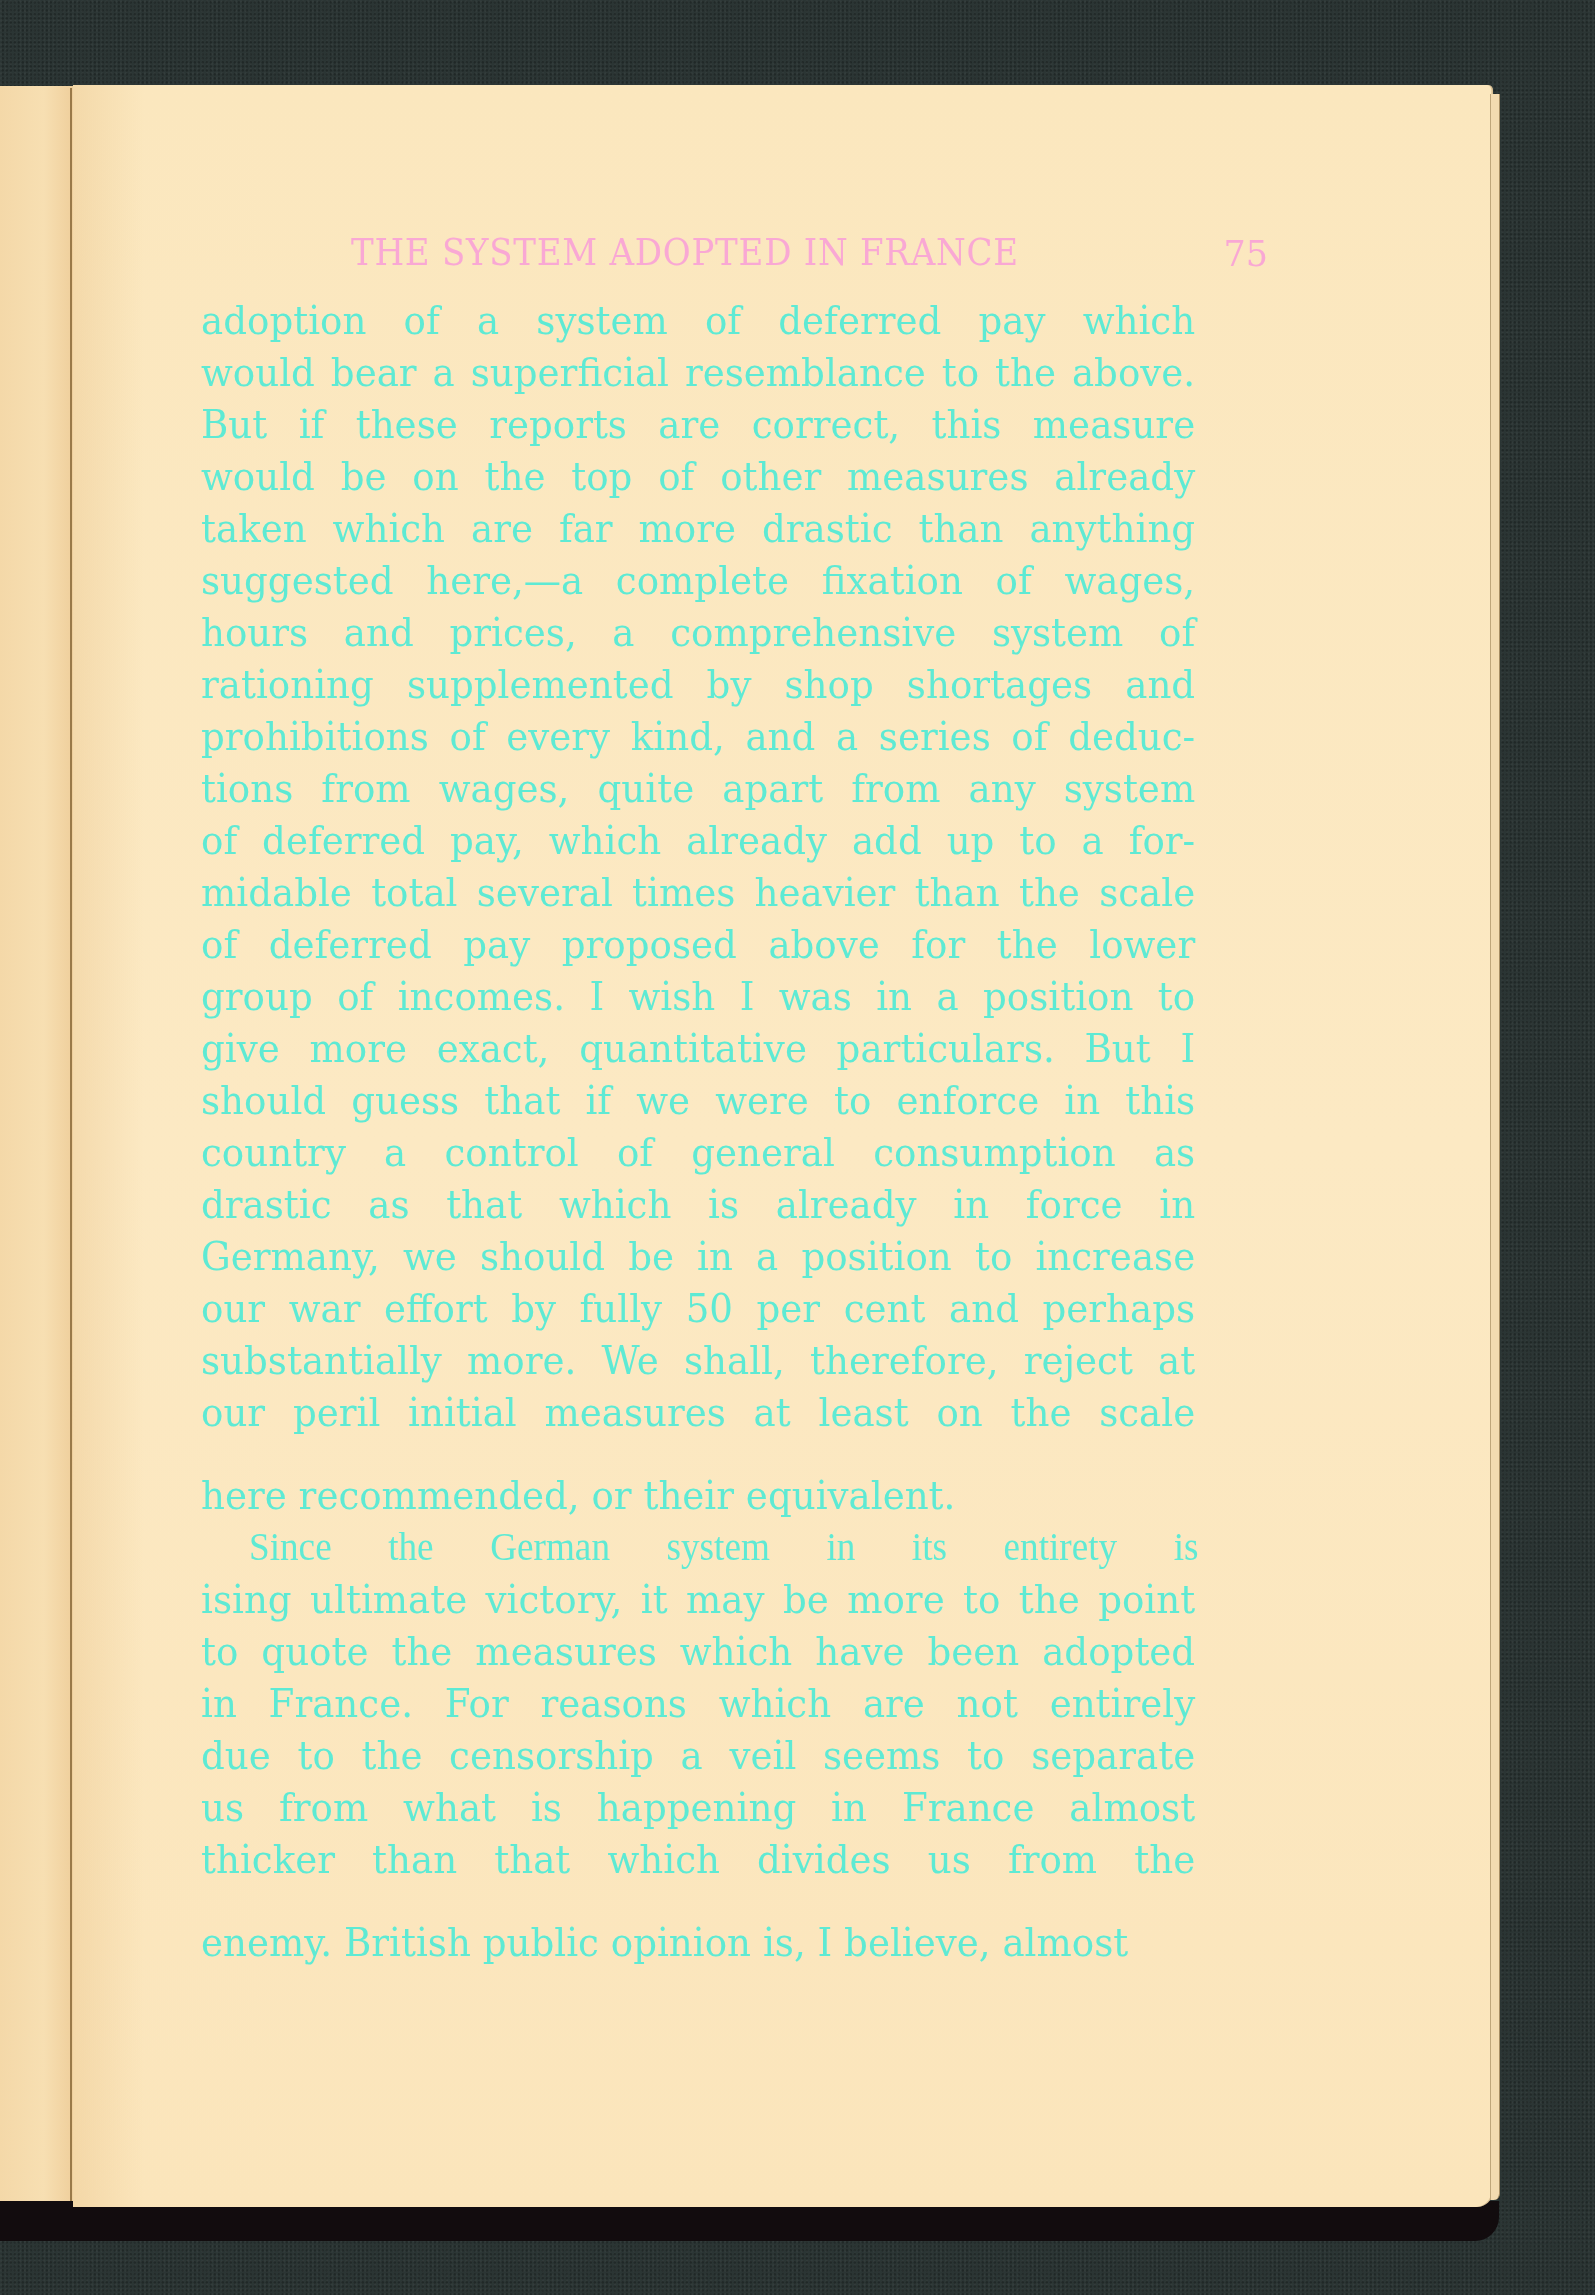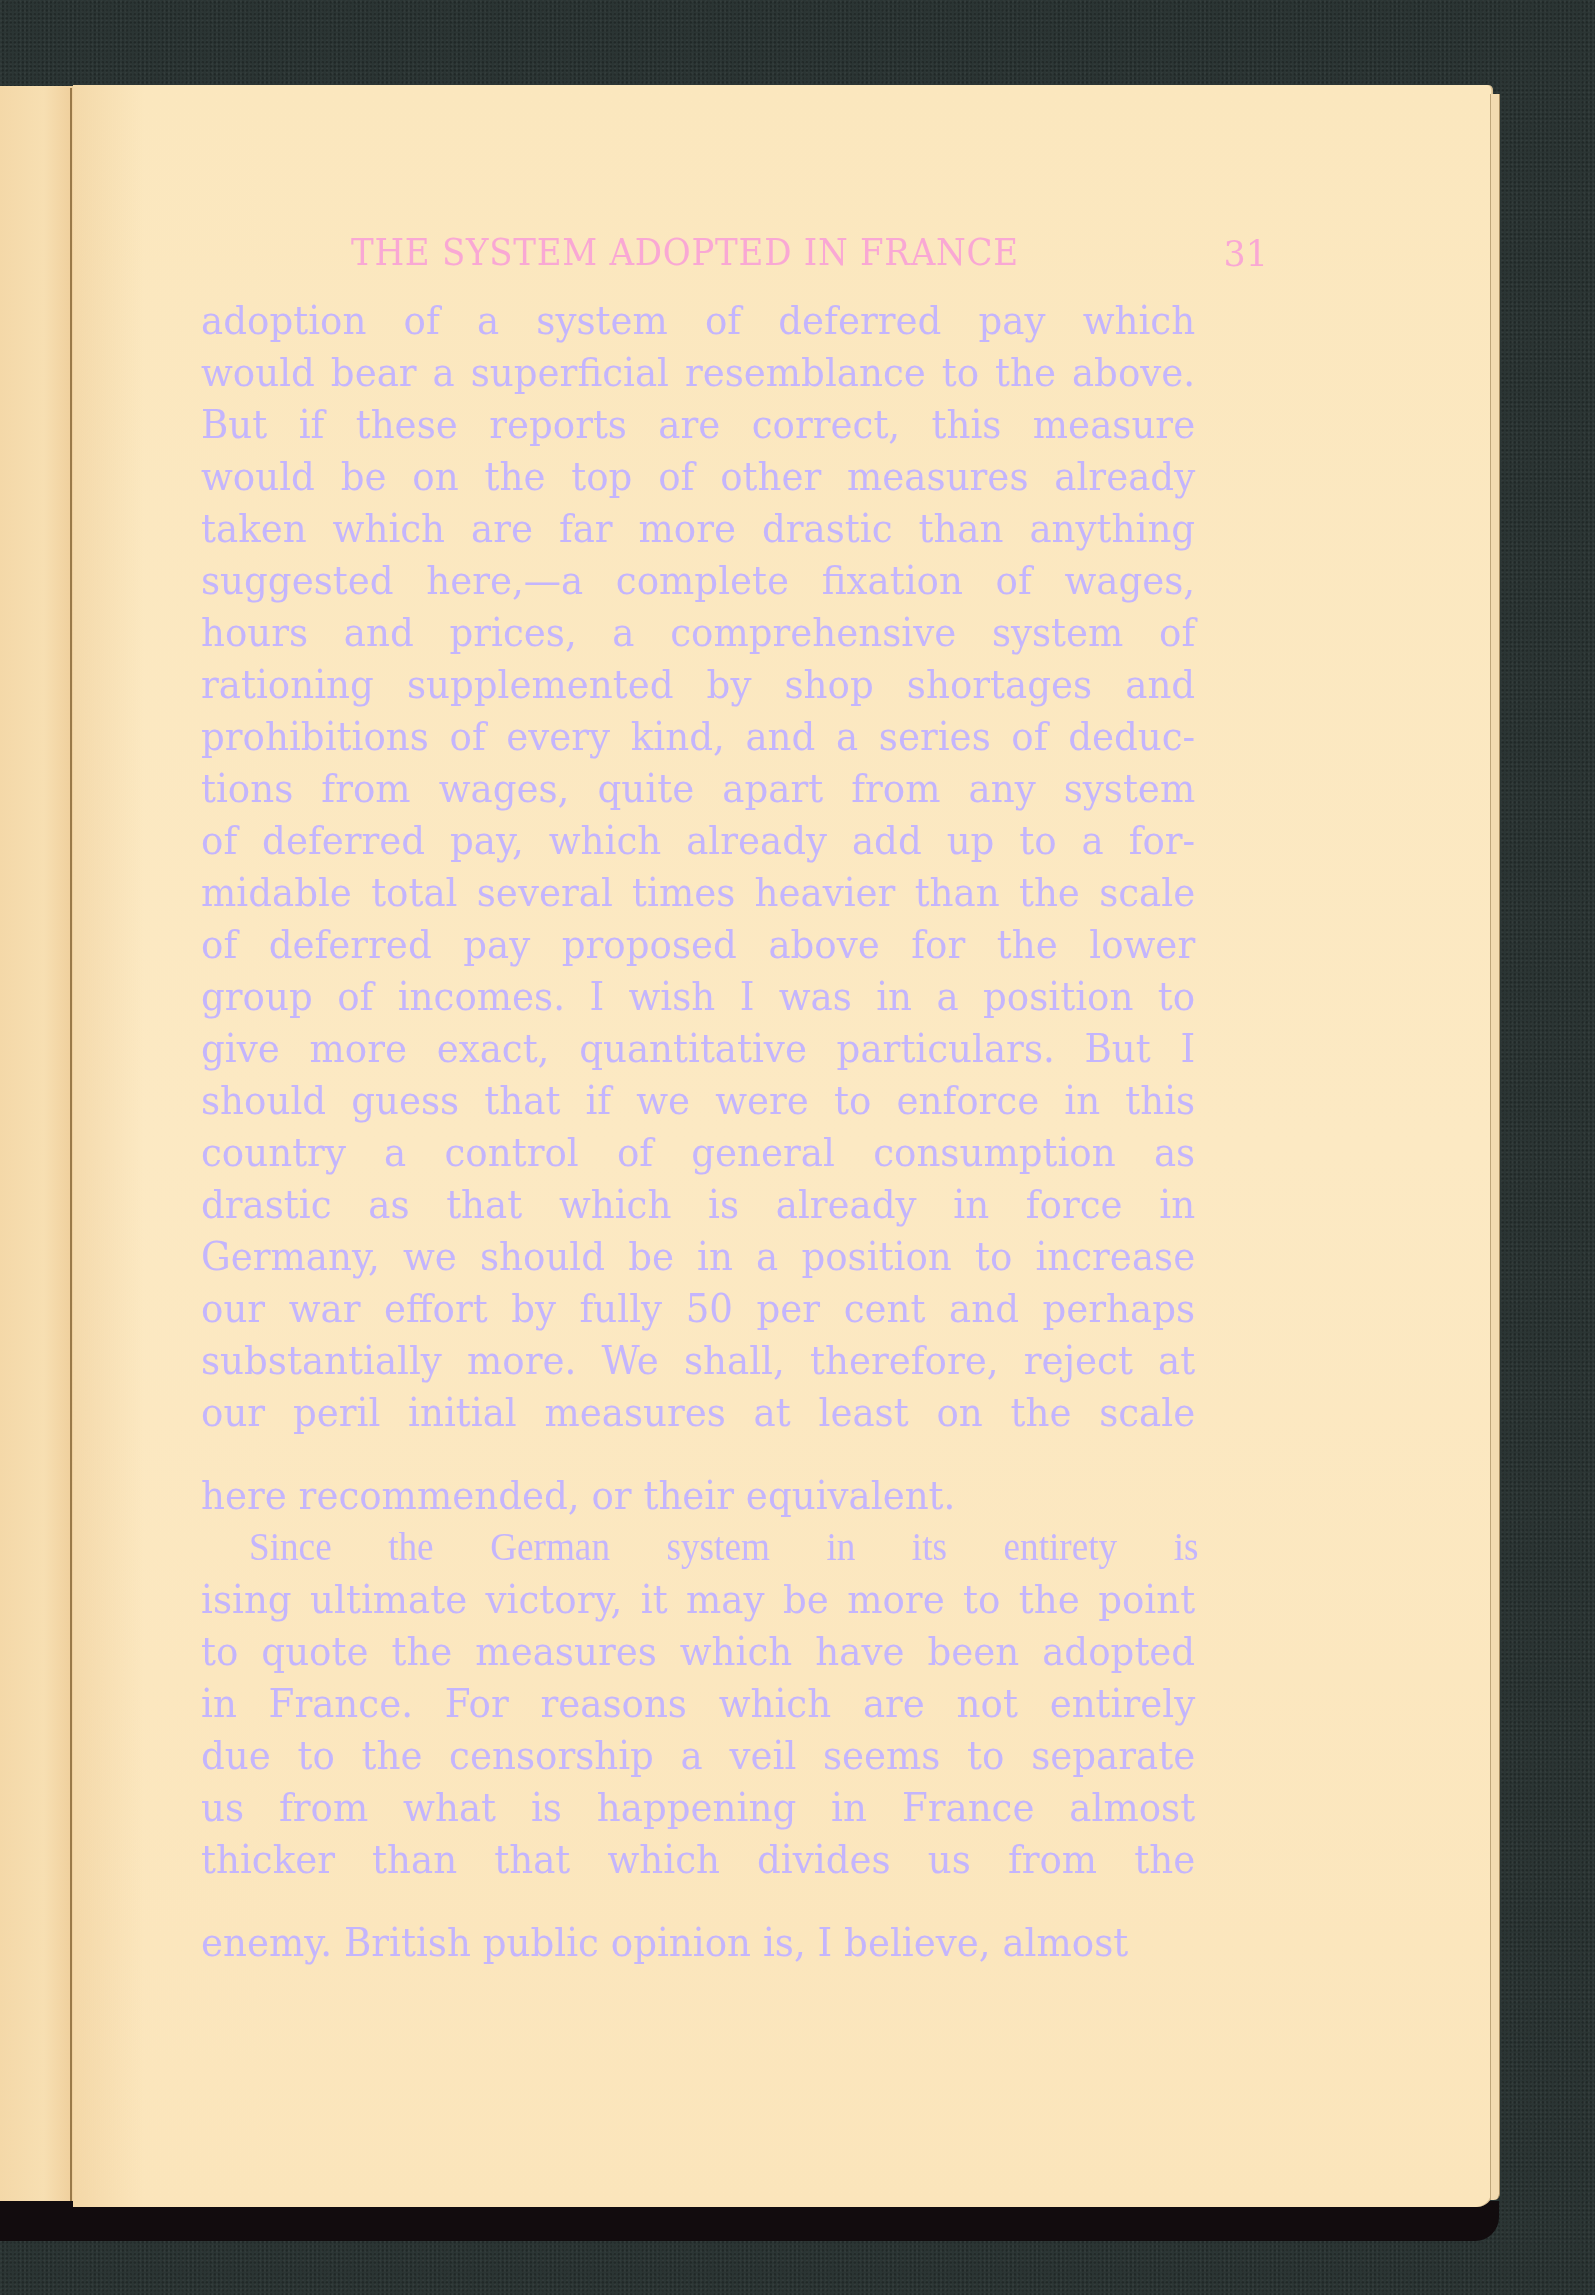--- a/index.html
+++ b/index.html
@@ -95,21 +95,21 @@
       white-space: nowrap;
     }
     .body-text {
       position: absolute;
       left: 201px;
       top: 294px;
       width: 1069px;
       font-family: "DejaVu Serif", serif;
       font-size: 40px;
       line-height: 52px;
-      color: #c4b5fd;
+      color: #5eead4;
     }
     .line {
       display: block;
       white-space: nowrap;
       text-align: justify;
       text-align-last: justify;
       height: 52px;
       overflow: visible;
     }
     .line.last {
@@ -131,21 +131,21 @@
 <body>
 
 <div class="left-page"></div>
 <div class="gutter-line"></div>
 <div class="shadow-band"></div>
 <div class="page"></div>
 <div class="page-edge"></div>
 
 <div class="running-head">
   <span class="running-title">THE SYSTEM ADOPTED IN FRANCE</span>
-  <span class="page-number">31</span>
+  <span class="page-number">75</span>
 </div>
 
 <div class="body-text" id="body-text">
     <div>
       <div class="line"><span>adoption of a system of deferred pay which</span></div>
       <div class="line"><span>would bear a superficial resemblance to the above.</span></div>
       <div class="line"><span>But if these reports are correct, this measure</span></div>
       <div class="line"><span>would be on the top of other measures already</span></div>
       <div class="line"><span>taken which are far more drastic than anything</span></div>
       <div class="line"><span>suggested here,—a complete fixation of wages,</span></div>

